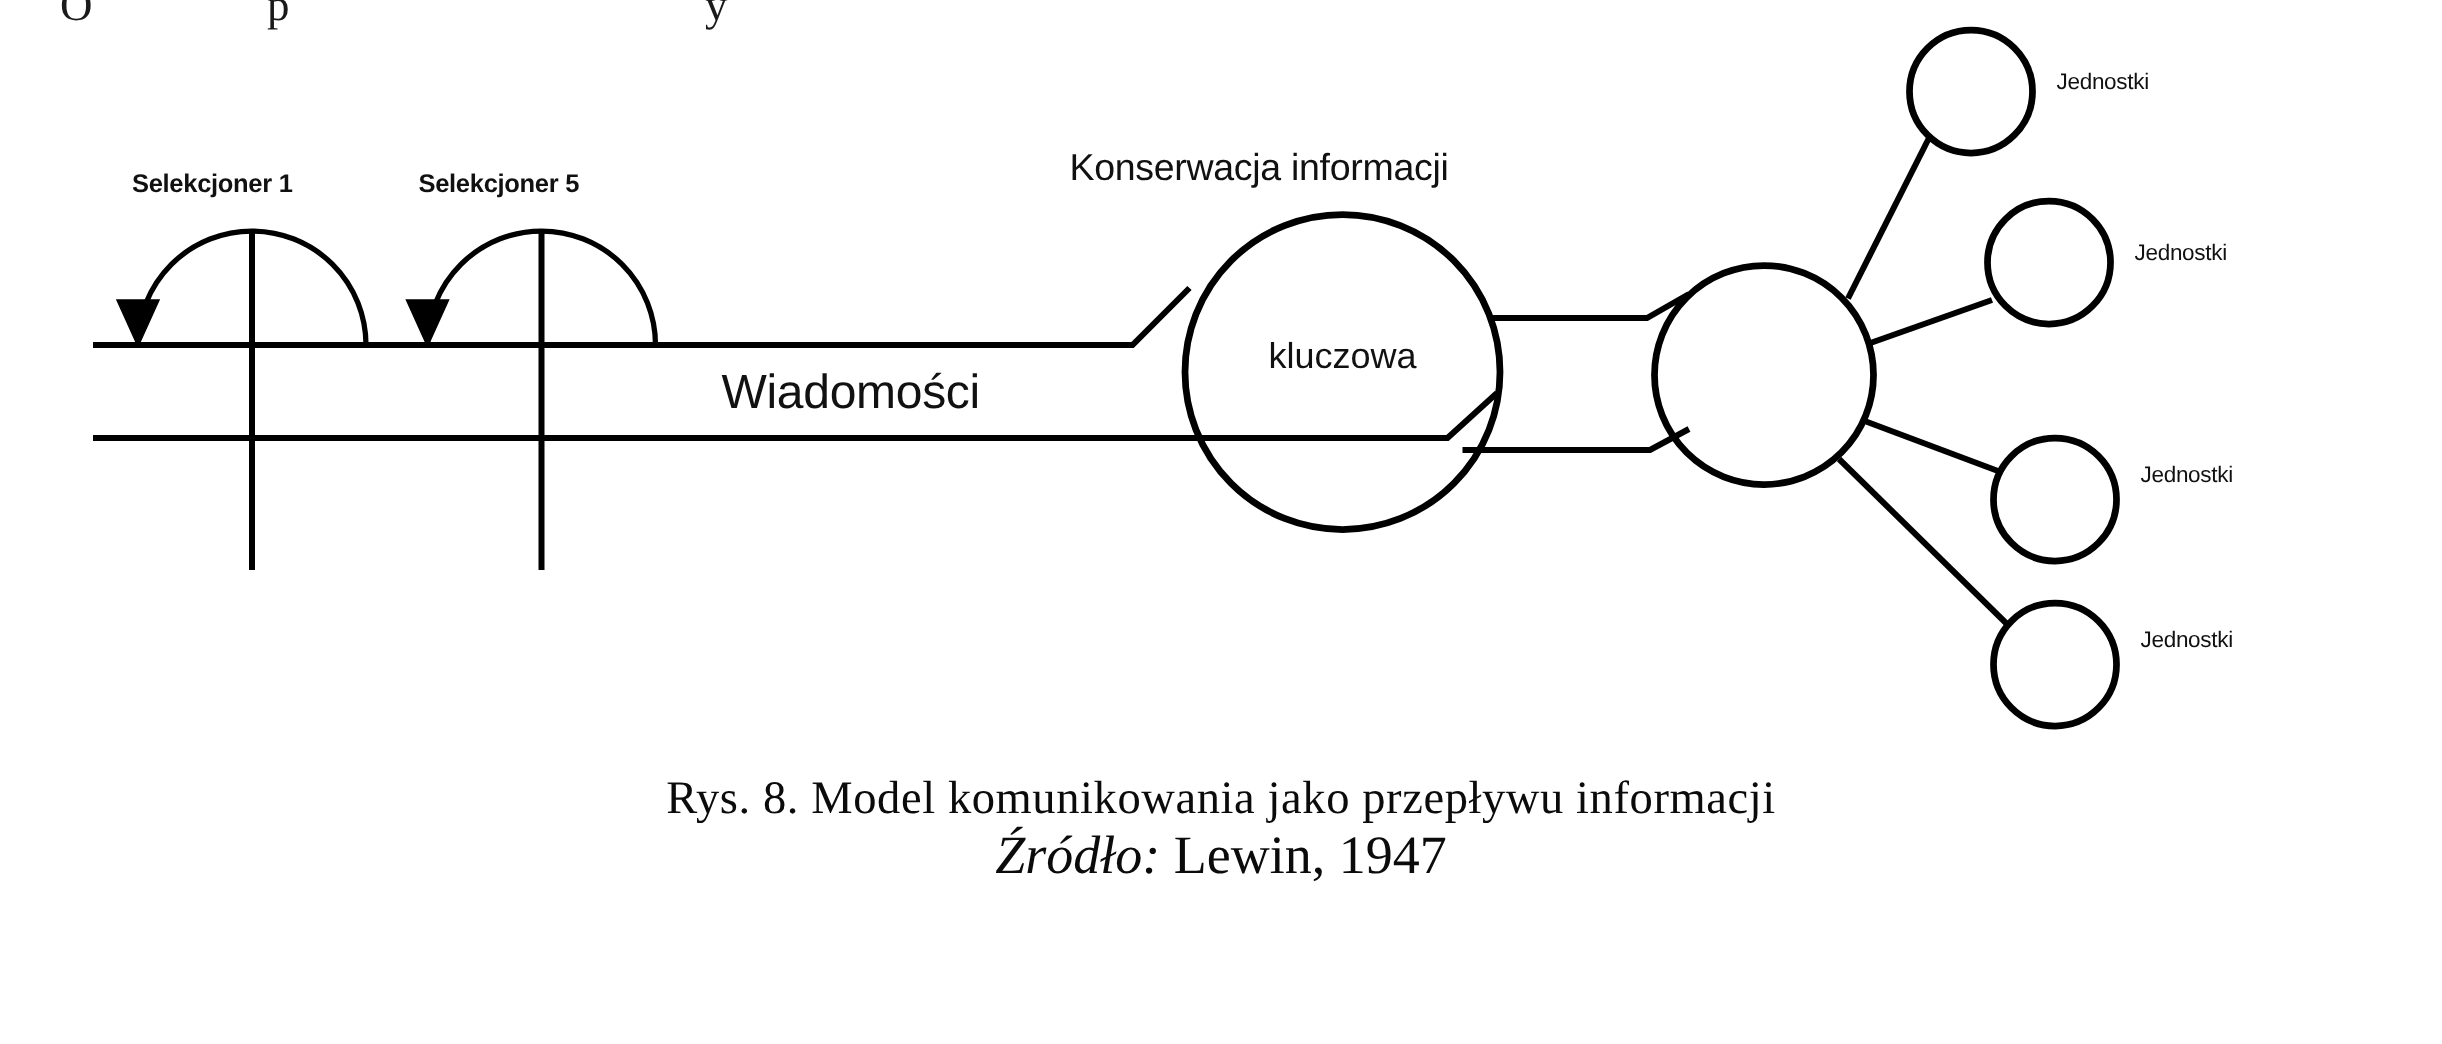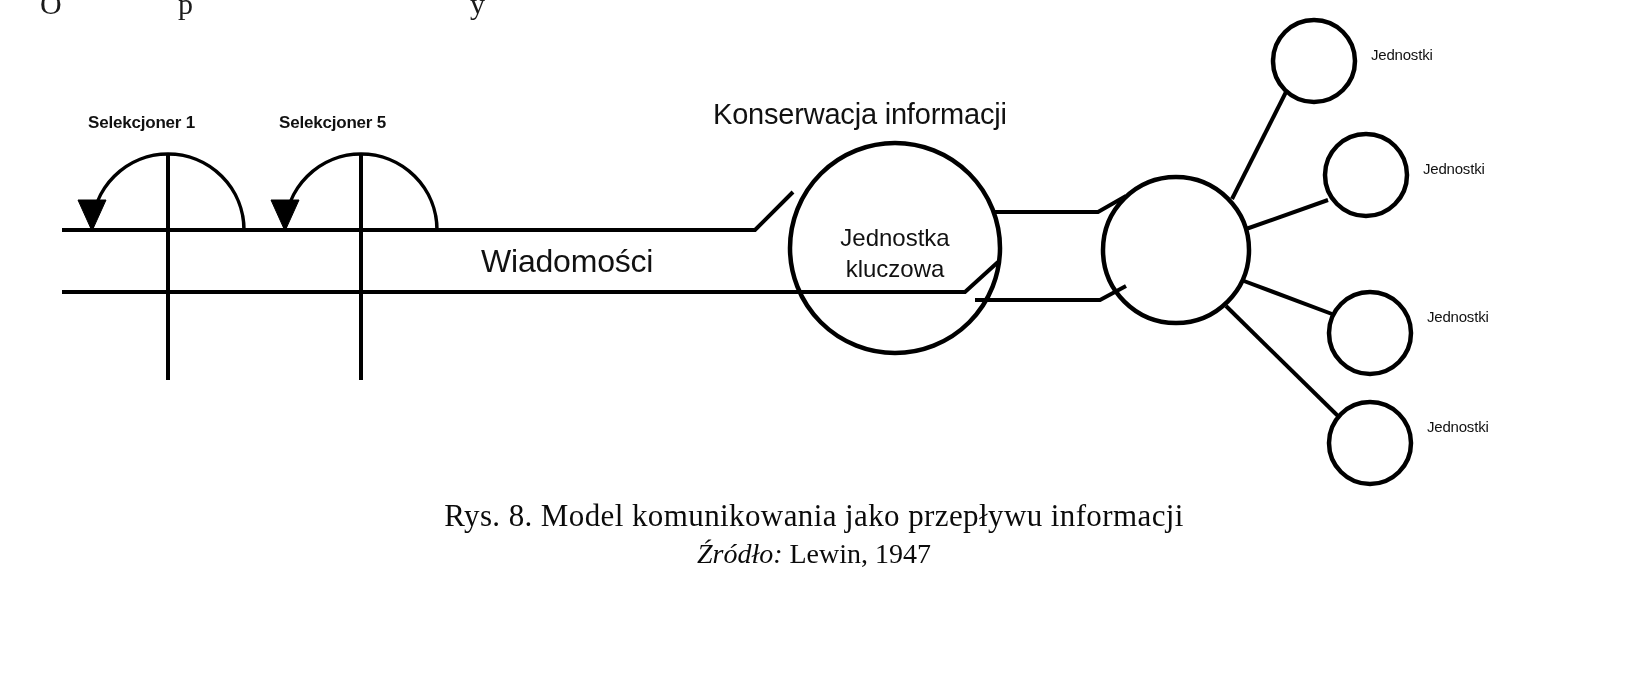--- a/index.html
+++ b/index.html
@@ -41,21 +41,21 @@
   }
   .lbl-unit {
     font-size: 15px;
     font-weight: normal;
   }
   .lbl-channel {
     font-size: 32px;
     font-weight: normal;
   }
   .lbl-maintain {
-    font-size: 29px;
+    font-size: 25px;
     font-weight: normal;
   }
   .node-text {
     position: absolute;
     text-align: center;
     font-family: "Liberation Sans", sans-serif;
     font-size: 24px;
     line-height: 31px;
     color: #111111;
   }
@@ -65,23 +65,24 @@
     top: 496px;
     width: 1628px;
     text-align: center;
     font-family: "Liberation Serif", serif;
     color: #0b0b0b;
   }
   .caption-line1 {
     font-size: 31px;
     letter-spacing: 0.4px;
     line-height: 40px;
+    margin-top: 16px;
   }
   .caption-line2 {
-    font-size: 28px;
+    font-size: 36px;
     line-height: 36px;
   }
   .src-italic {
     font-style: italic;
   }
   .topcrumb {
     position: absolute;
     top: -13px;
     font-family: "Liberation Serif", serif;
     font-size: 30px;
@@ -131,21 +132,20 @@
 
   <span class="lbl lbl-selector" style="left:88px; top:113px;">Selekcjoner 1</span>
 
   <span class="lbl lbl-selector" style="left:279px; top:113px;">Selekcjoner 5</span>
 
   <span class="lbl lbl-channel" style="left:481px; top:243px;">Wiadomości</span>
 
   <span class="lbl lbl-maintain" style="left:713px; top:98px;">Konserwacja informacji</span>
 
   <div class="node-text" style="left:795px; top:222px; width:200px;">
-    <div>Jednostka</div>
     <div>kluczowa</div>
   </div>
 
   <span class="lbl lbl-unit" style="left:1371px; top:46px;">Jednostki</span>
   <span class="lbl lbl-unit" style="left:1423px; top:160px;">Jednostki</span>
   <span class="lbl lbl-unit" style="left:1427px; top:308px;">Jednostki</span>
   <span class="lbl lbl-unit" style="left:1427px; top:418px;">Jednostki</span>
 
   <div id="caption-block">
     <div class="caption-line1">Rys. 8.  Model komunikowania jako przepływu informacji</div>

